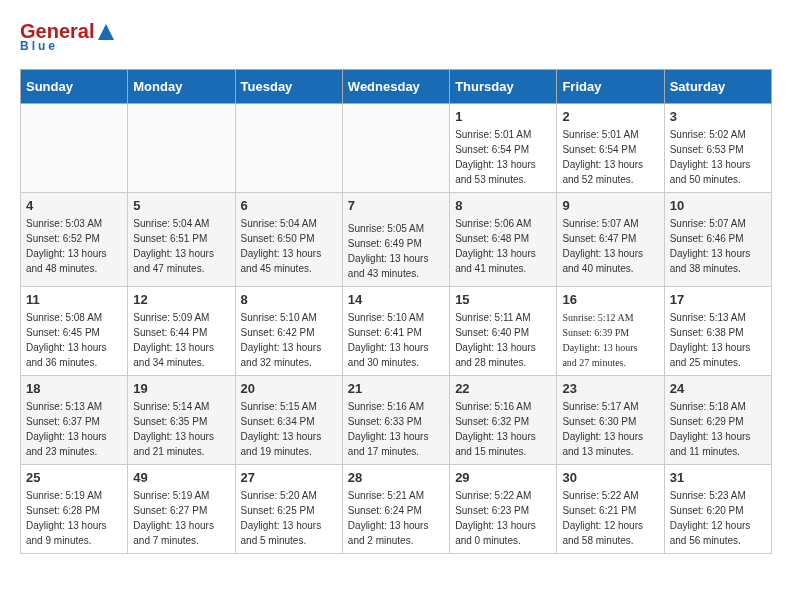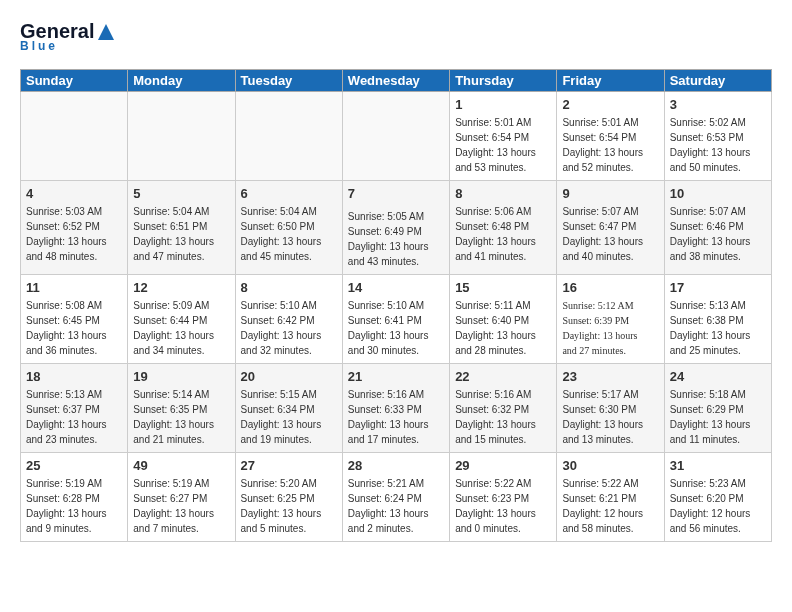--- a/index.html
+++ b/index.html
@@ -36,21 +36,21 @@
     table {
       width: 100%;
       border-collapse: collapse;
       table-layout: fixed;
     }
     thead tr th {
       background-color: #1a6bb5;
       color: #fff;
       font-size: 13px;
       font-weight: bold;
-      padding: 3px 5px;
+      padding: 9px 5px;
       text-align: left;
       border: 1px solid #aaa;
     }
     tbody tr td {
       vertical-align: top;
       border: 1px solid #ccc;
       padding: 5px;
       font-size: 10.5px;
       color: #333;
       height: 88px;
@@ -72,21 +72,21 @@
     .empty-cell {
       background: #f9f9f9;
     }
   </style>
 </head>
 <body>
 
 <div class="header">
   <div class="logo">
   <div style="display:flex;align-items:center;">
-    <span style="font-size:20px;font-weight:bold;color:#0f172a;">General</span>
+    <span style="font-size:20px;font-weight:bold;color:#b91c1c;">General</span>
     <svg width="20" height="20" viewBox="0 0 20 20" style="margin:0 2px;">
       <polygon points="2,18 18,18 10,2" fill="#1a6bb5"></polygon>
     </svg>
   </div>
   <div style="color:#1a6bb5;font-size:12px;font-weight:bold;letter-spacing:3px;margin-top:-4px;">Blue</div>
 </div>
   <div class="title-block">
     <div class="month-title"></div>
     <div class="location"></div>
   </div>

